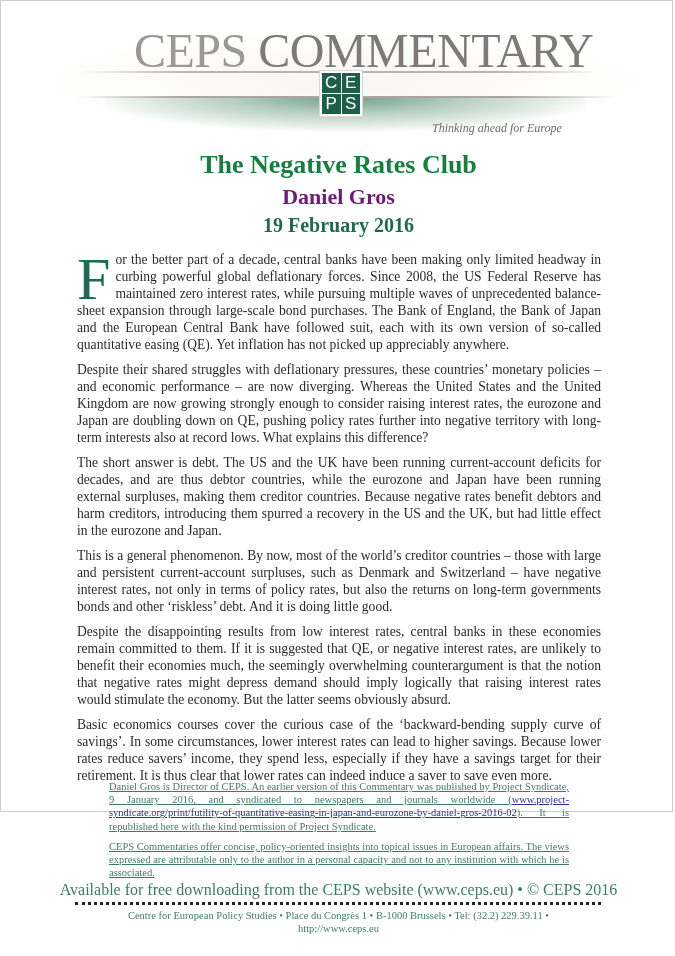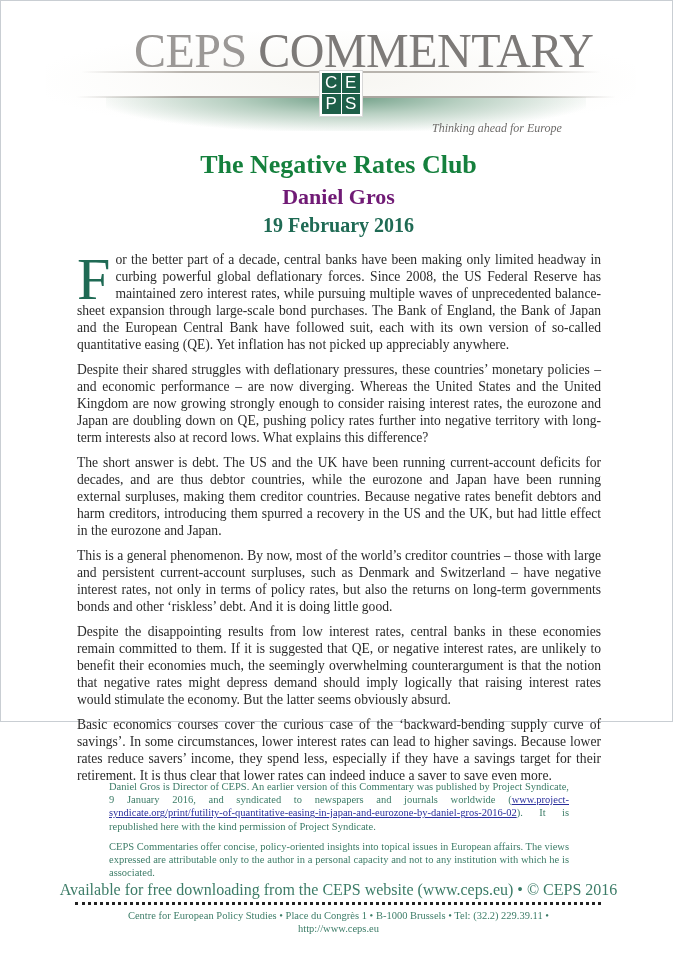--- a/index.html
+++ b/index.html
@@ -3,21 +3,21 @@
 <meta charset="utf-8">
 <style>
   html, body { margin: 0; padding: 0; }
   body {
     width: 675px; height: 956px; overflow: hidden;
     background: #ffffff;
     font-family: "Liberation Serif", "DejaVu Serif", serif;
     color: #2b2b2b;
   }
   .page {
-    position: relative; width: 673px; height: 722px;
+    position: relative; width: 673px; height: 812px;
     border: 1px solid #c9ced3; background: #fff; box-sizing: border-box;
   }
   
   .header { position: absolute; left: 0; top: 0; width: 675px; height: 135px; }
   .header-glow {
     position: absolute; left: 45px; top: 30px; width: 590px; height: 100px;
     background: radial-gradient(ellipse at center, #f7f6f2 0%, #ffffff 75%);
   }
   .masthead {
     position: absolute; left: 133px; top: 26px;
@@ -70,21 +70,21 @@
     font-size: 13.6px; line-height: 17.1px; text-align: justify; color: #2a2a2a;
   }
   .body p { margin: 0 0 7.5px 0; }
   .dropcap {
     float: left; font-size: 60px; line-height: 48px; color: #1f6a54;
     margin: 2px 5px -4px 0; padding-top: 2px;
   }
   
   .note {
     position: absolute; left: 108px; top: 779px; width: 460px;
-    font-size: 10.5px; line-height: 13.2px; color: #3c7c67; text-align: justify;
+    font-size: 10.5px; line-height: 13.2px; color: #3c7c67; text-align: justify; text-decoration: underline;
   }
   .note p { margin: 0 0 7px 0; }
   .note a { color: #2a2f9c; text-decoration: underline; }
   .available {
     position: absolute; left: 0; top: 880px; width: 675px; text-align: center;
     font-size: 16px; color: #3c7c67;
   }
   .dotted-rule {
     position: absolute; left: 74px; top: 901px; width: 526px; height: 0;
     border-top: 3px dotted #222;

